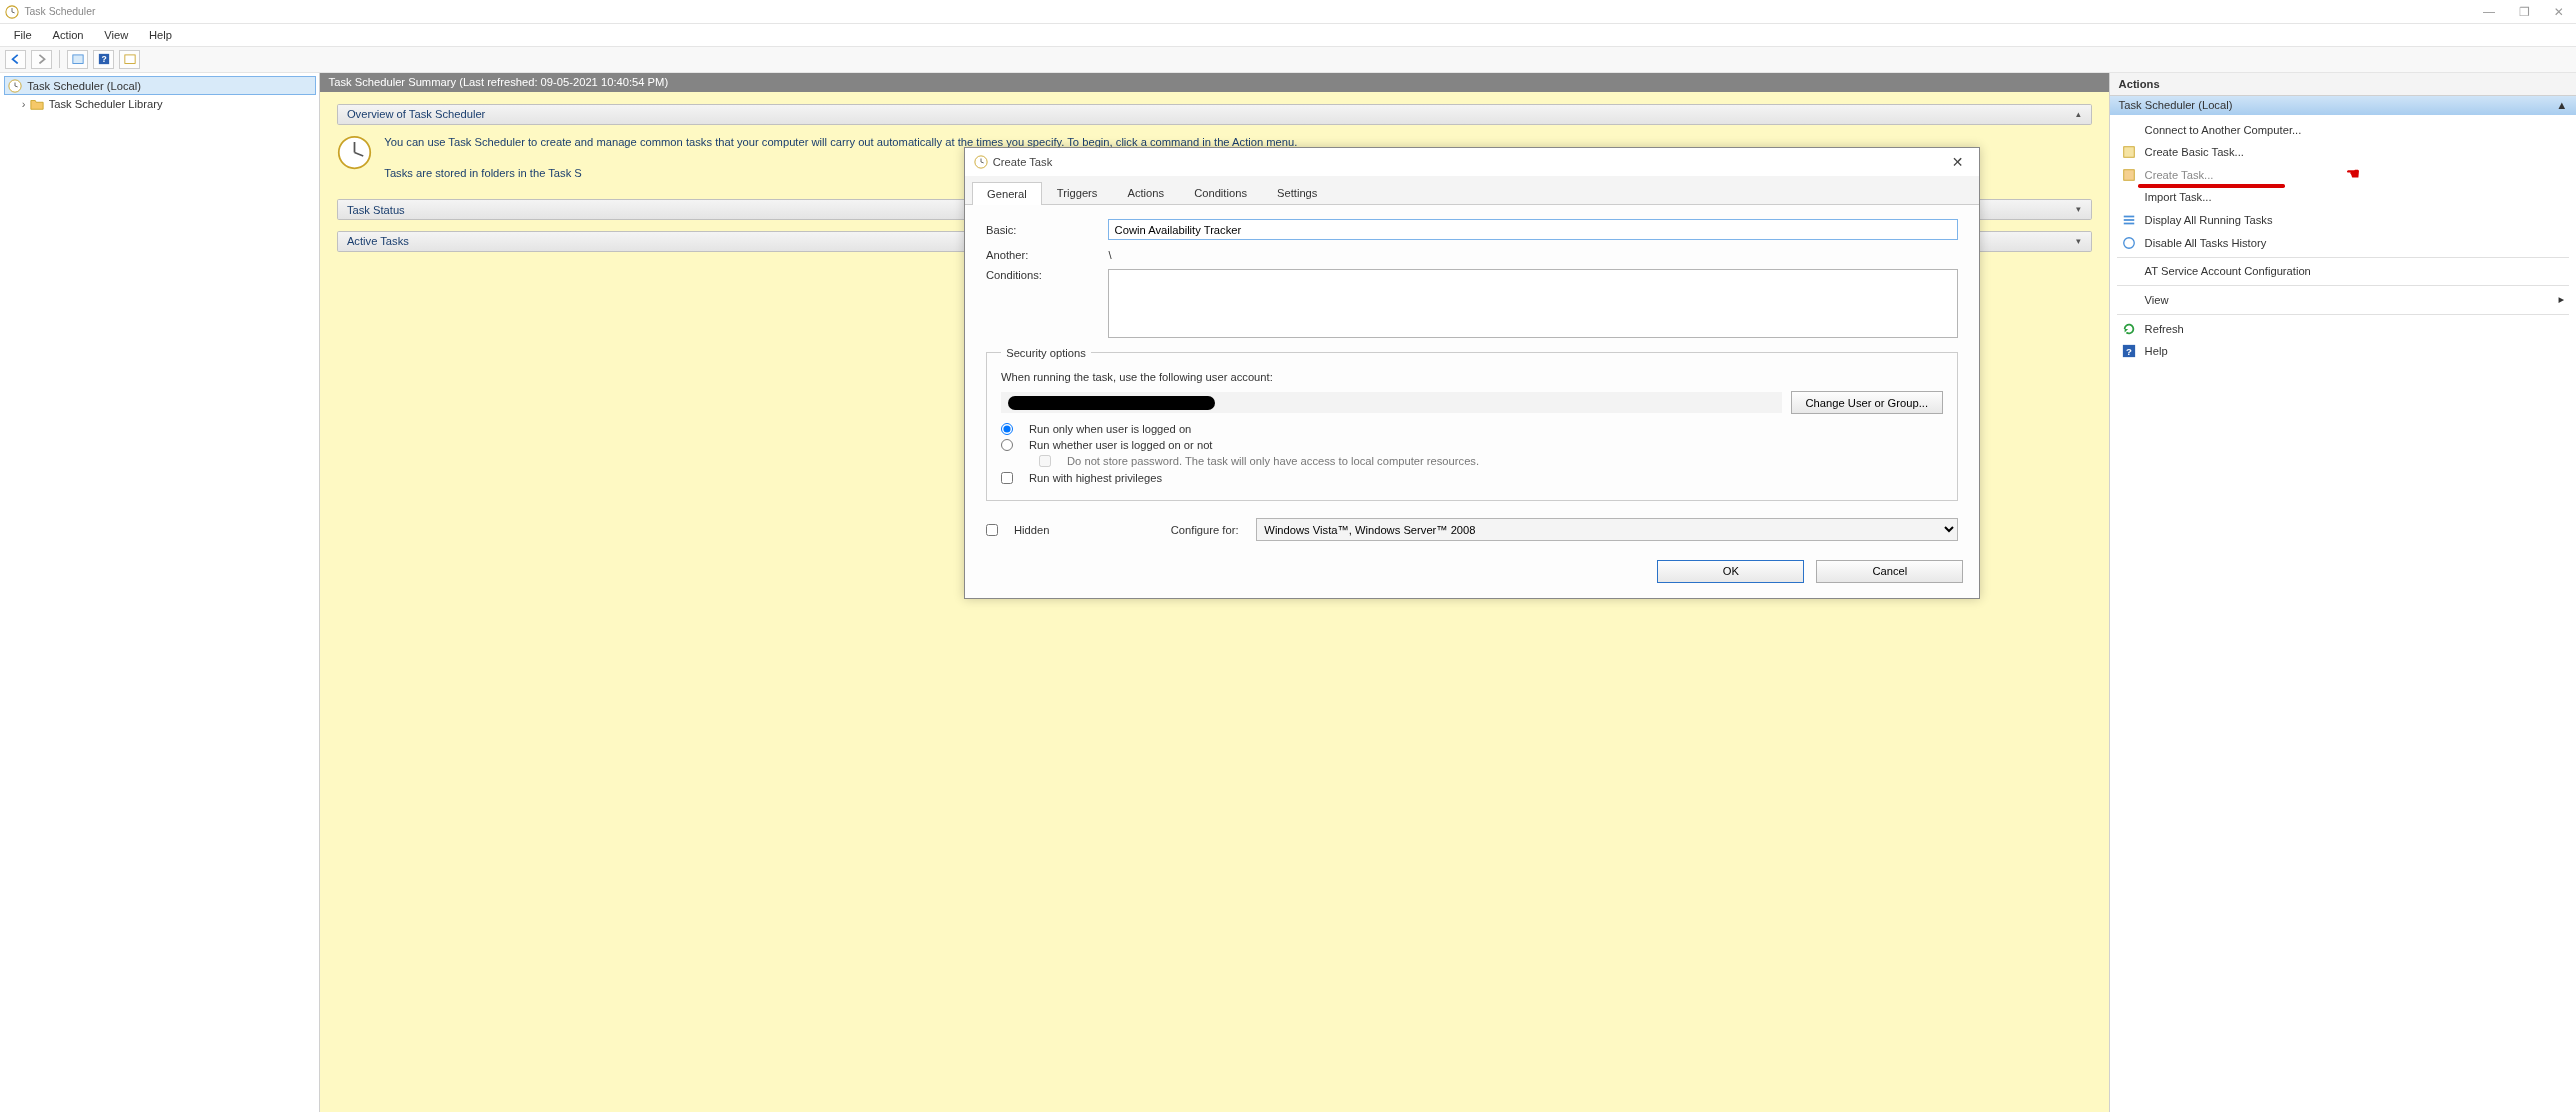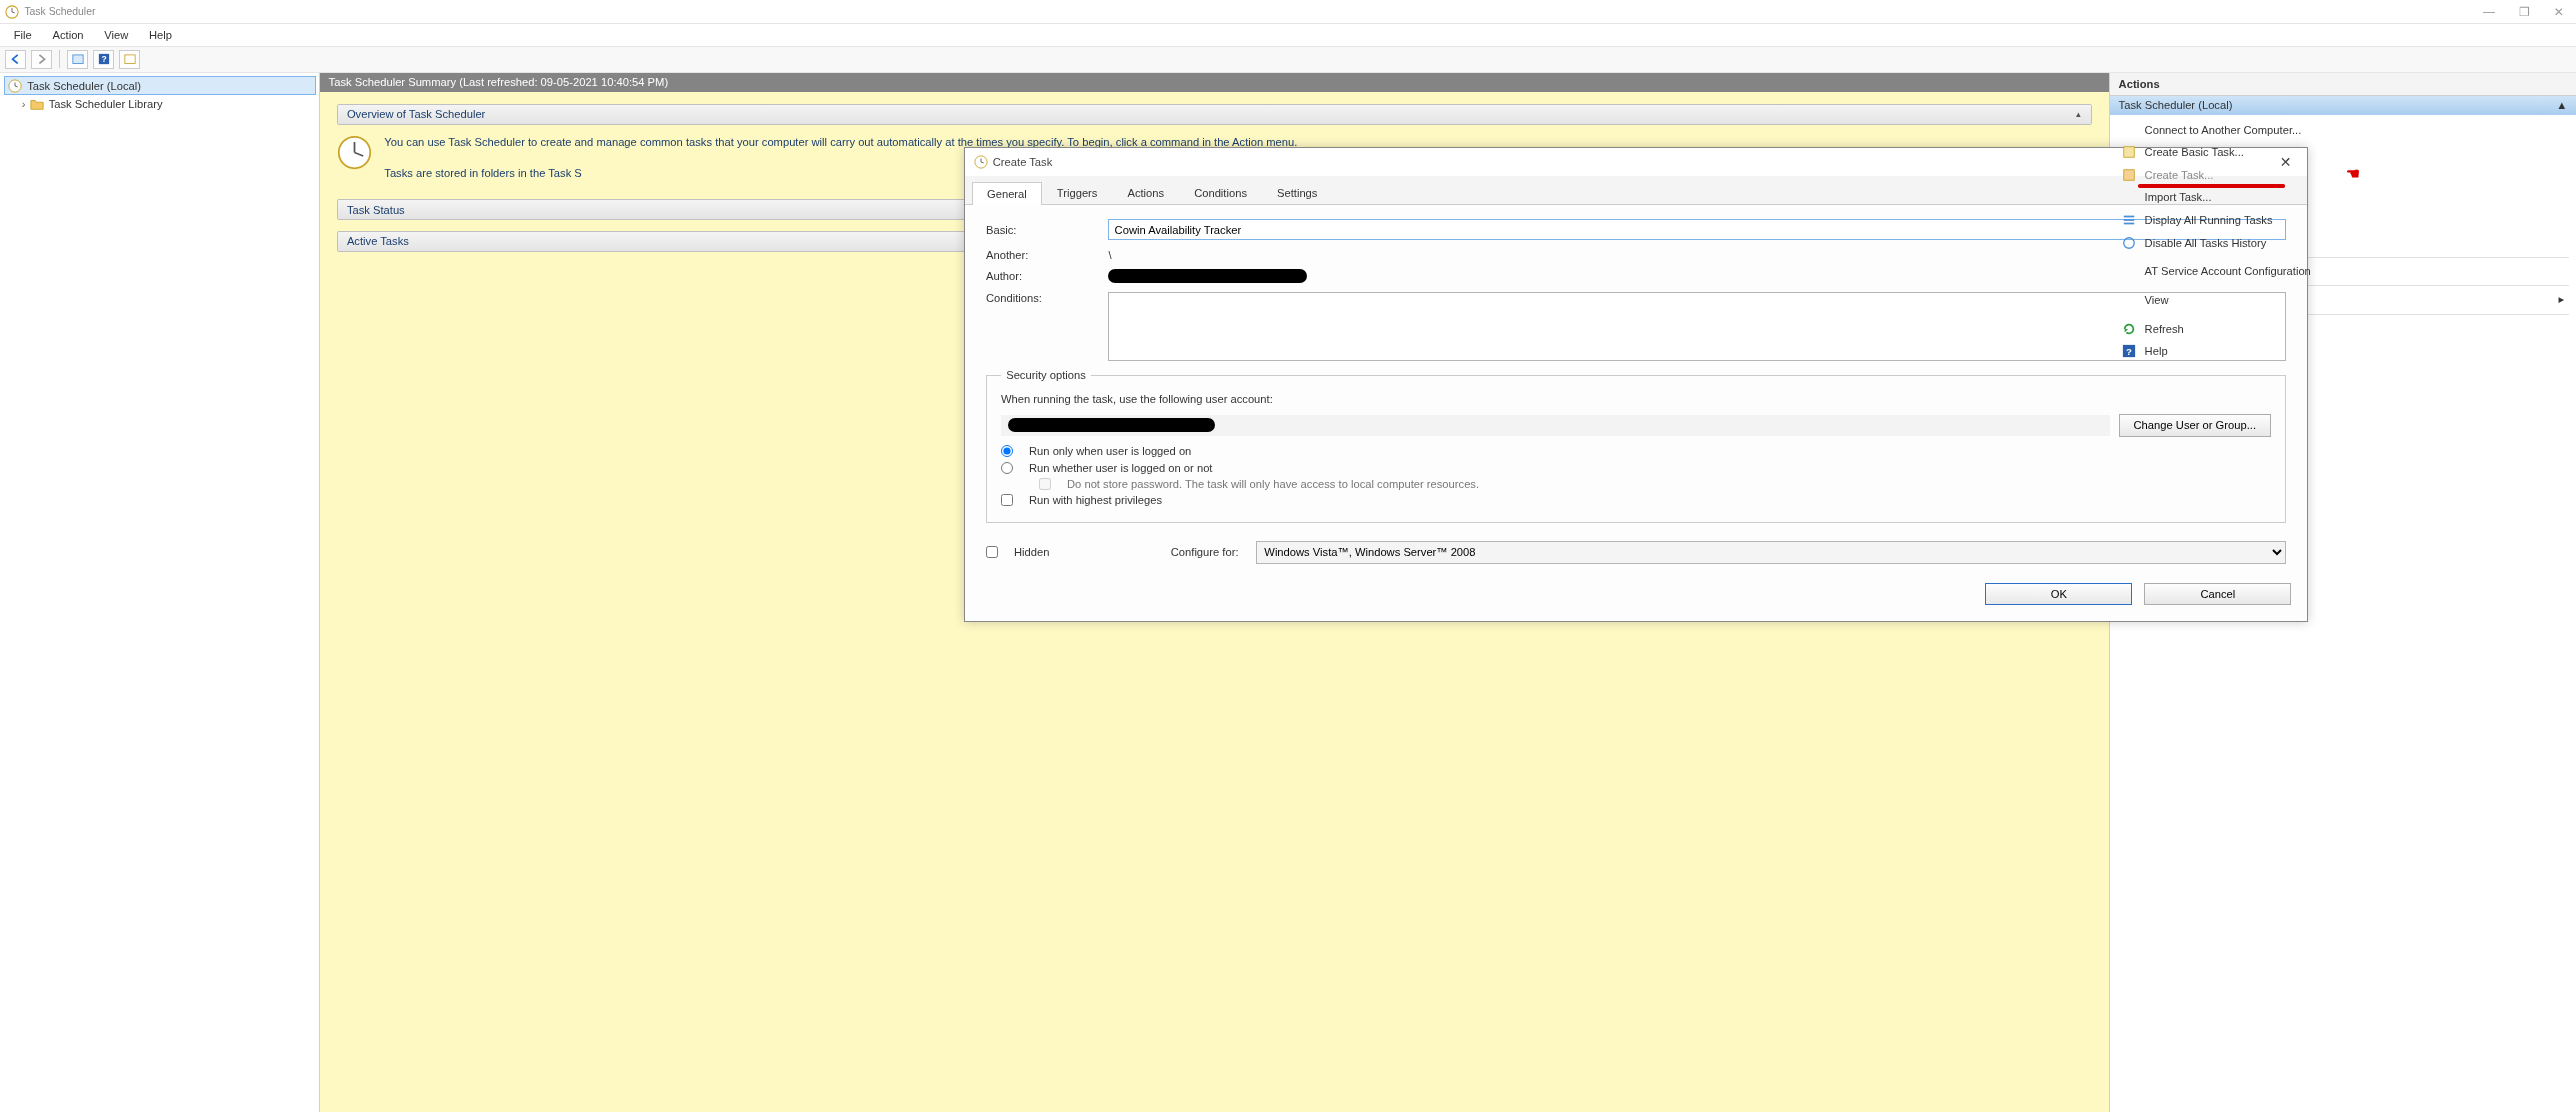--- a/index.html
+++ b/index.html
@@ -46,21 +46,21 @@
 .actions-header { background: #f4f4f4; border-bottom: 0.9px solid #d0d0d0; padding: 5.2px 8.6px; font-weight: bold; font-size: 11.2px; }
 .actions-section-title { background: linear-gradient(#cfe4f7,#a9cdef); padding: 3.5px 8.6px; font-size: 11.2px; display:flex; justify-content:space-between; align-items:center;}
 .actions-list { padding: 3.5px 0; }
 .action-item { display: flex; align-items: center; padding: 4.3px 12px; gap: 8.6px; font-size: 11.2px; position:relative;}
 .action-icon { width: 14px; height: 14px; display:inline-flex; align-items:center; justify-content:center; font-size:10.4px;}
 .action-sep { height: 0.9px; background: #e0e0e0; margin: 2.6px 7px; }
 .redmark { position:absolute; left: 28px; bottom: -1.7px; width: 147px; height: 4.3px; background: #d80000; border-radius:1.7px;}
 .redhand { position:absolute; right: 216px; top: 1.7px; font-size: 15.6px; color: #d80000; font-weight:bold;}
 
 
-.dialog { position: absolute; left: 644px; top: 74px; width: 1344px; background: #fdfdfd; border: 0.9px solid #888; box-shadow: 0 0 10.4px rgba(0,0,0,0.2);}
+.dialog { position: absolute; left: 644px; top: 74px; width: 1016px; background: #fdfdfd; border: 0.9px solid #888; box-shadow: 0 0 10.4px rgba(0,0,0,0.2);}
 .dialog-title { height: 28px; display: flex; align-items: center; padding: 0 8.6px; background: #fff;}
 .dialog-title .t { flex: 1; font-size: 11.2px; color: #444; }
 .dialog-title .close { font-size: 14px; color: #444; padding: 0 7px;}
 .tabs { display: flex; padding: 5.2px 7px 0 7px; background: #f4f4f4; border-bottom: 0.9px solid #ccc;}
 .tab { padding: 5.2px 14px; font-size: 11.2px; border: 0.9px solid transparent; border-bottom:none;}
 .tab.active { background: #fff; border-color: #ccc; position: relative; top: 0.9px;}
 .dialog-body { padding: 14px 21px 8.6px 21px; background: #fdfdfd;}
 .form-row { display: flex; align-items: center; margin-bottom: 8.6px; gap: 10.4px;}
 .form-row label { width: 112px; font-size: 11.2px; }
 .form-row input[type=text] { flex: 1; border: 0.9px solid #7eb4ea; padding: 3.5px 5.2px; font-size: 11.2px; background:#fff;}
@@ -222,24 +222,20 @@
       </div>
       <div class="dialog-body">
         <div class="form-row">
           <label>Basic:</label>
           <input type="text" value="Cowin Availability Tracker" style="">
         </div>
         <div class="form-row">
           <label>Another:</label>
           <span class="static">\</span>
         </div>
-        <div class="form-row">
-          <label>Author:</label>
-          <span class="redacted"></span>
-        </div>
         <div class="form-row" style="align-items:flex-start">
           <label>Conditions:</label>
           <textarea style=""></textarea>
         </div>
 
         <fieldset class="security">
           <legend>Security options</legend>
           <div class="sec-text">When running the task, use the following user account:</div>
           <div class="userrow">
             <div class="useraccount">

